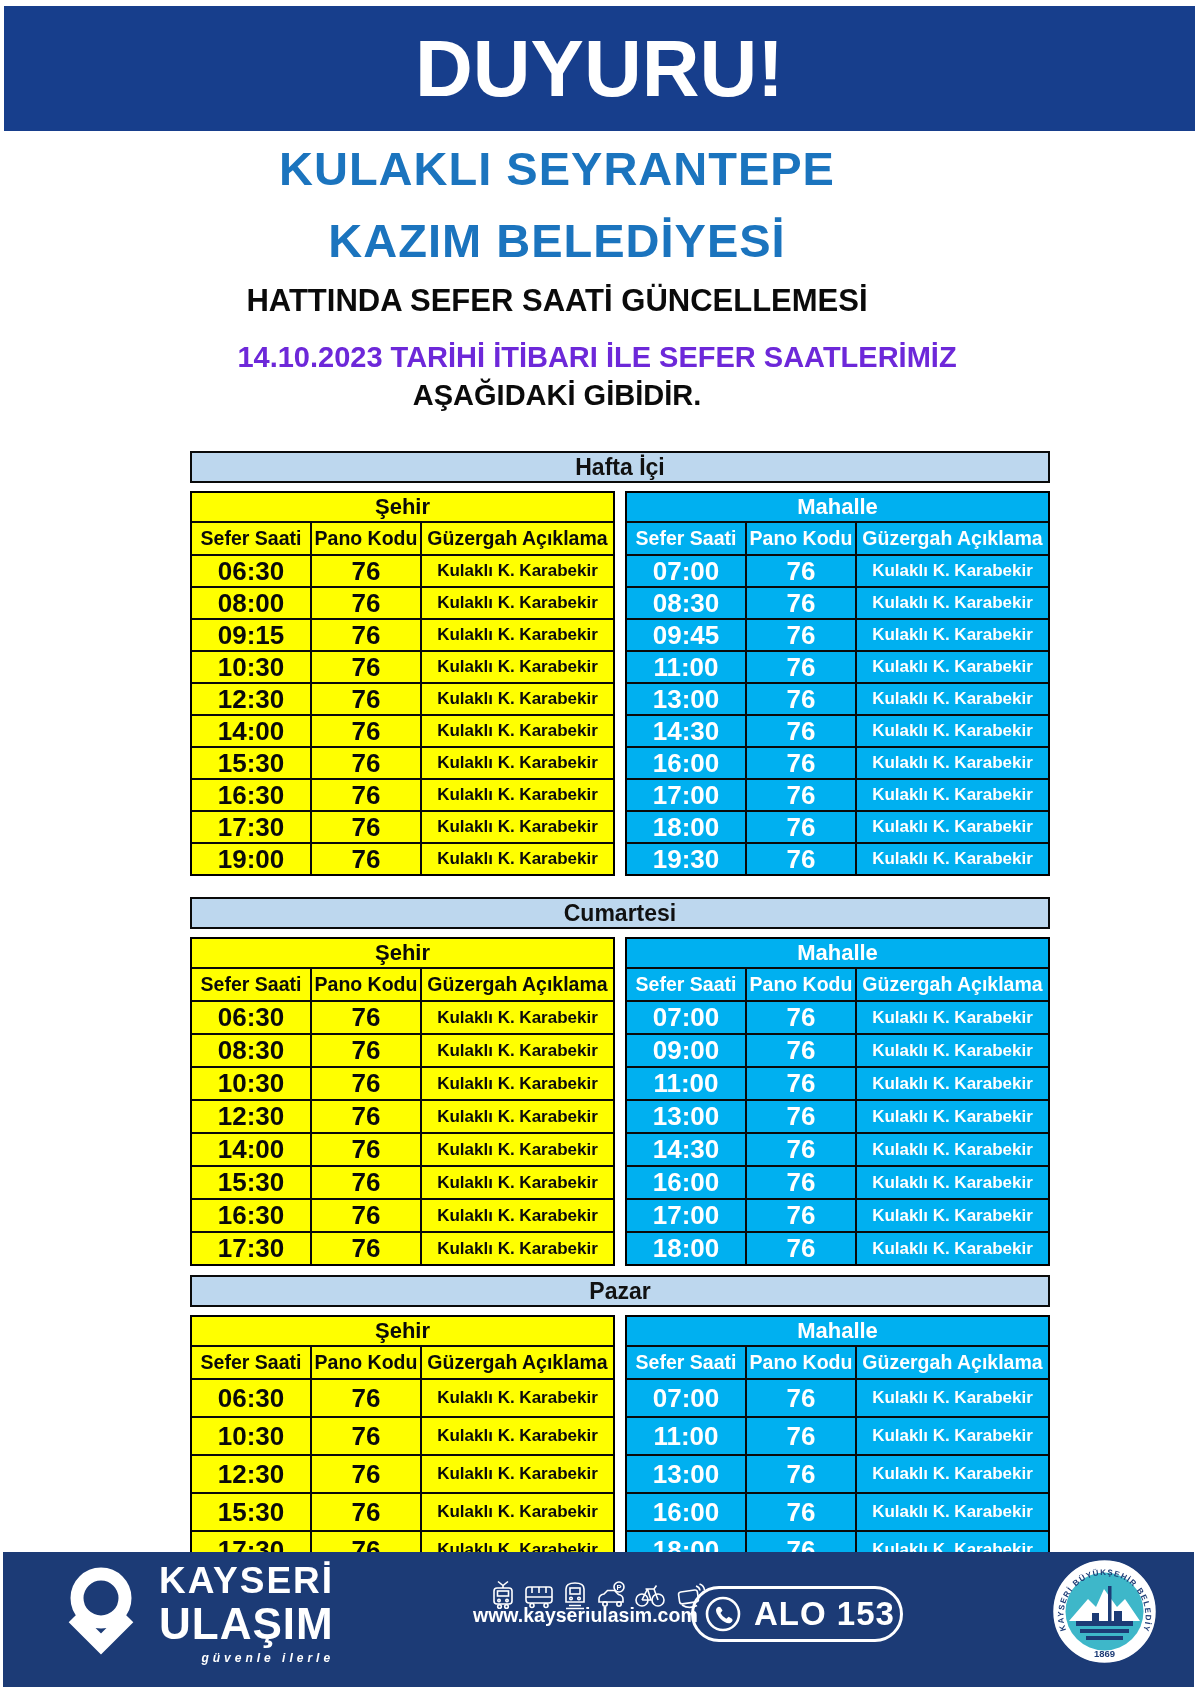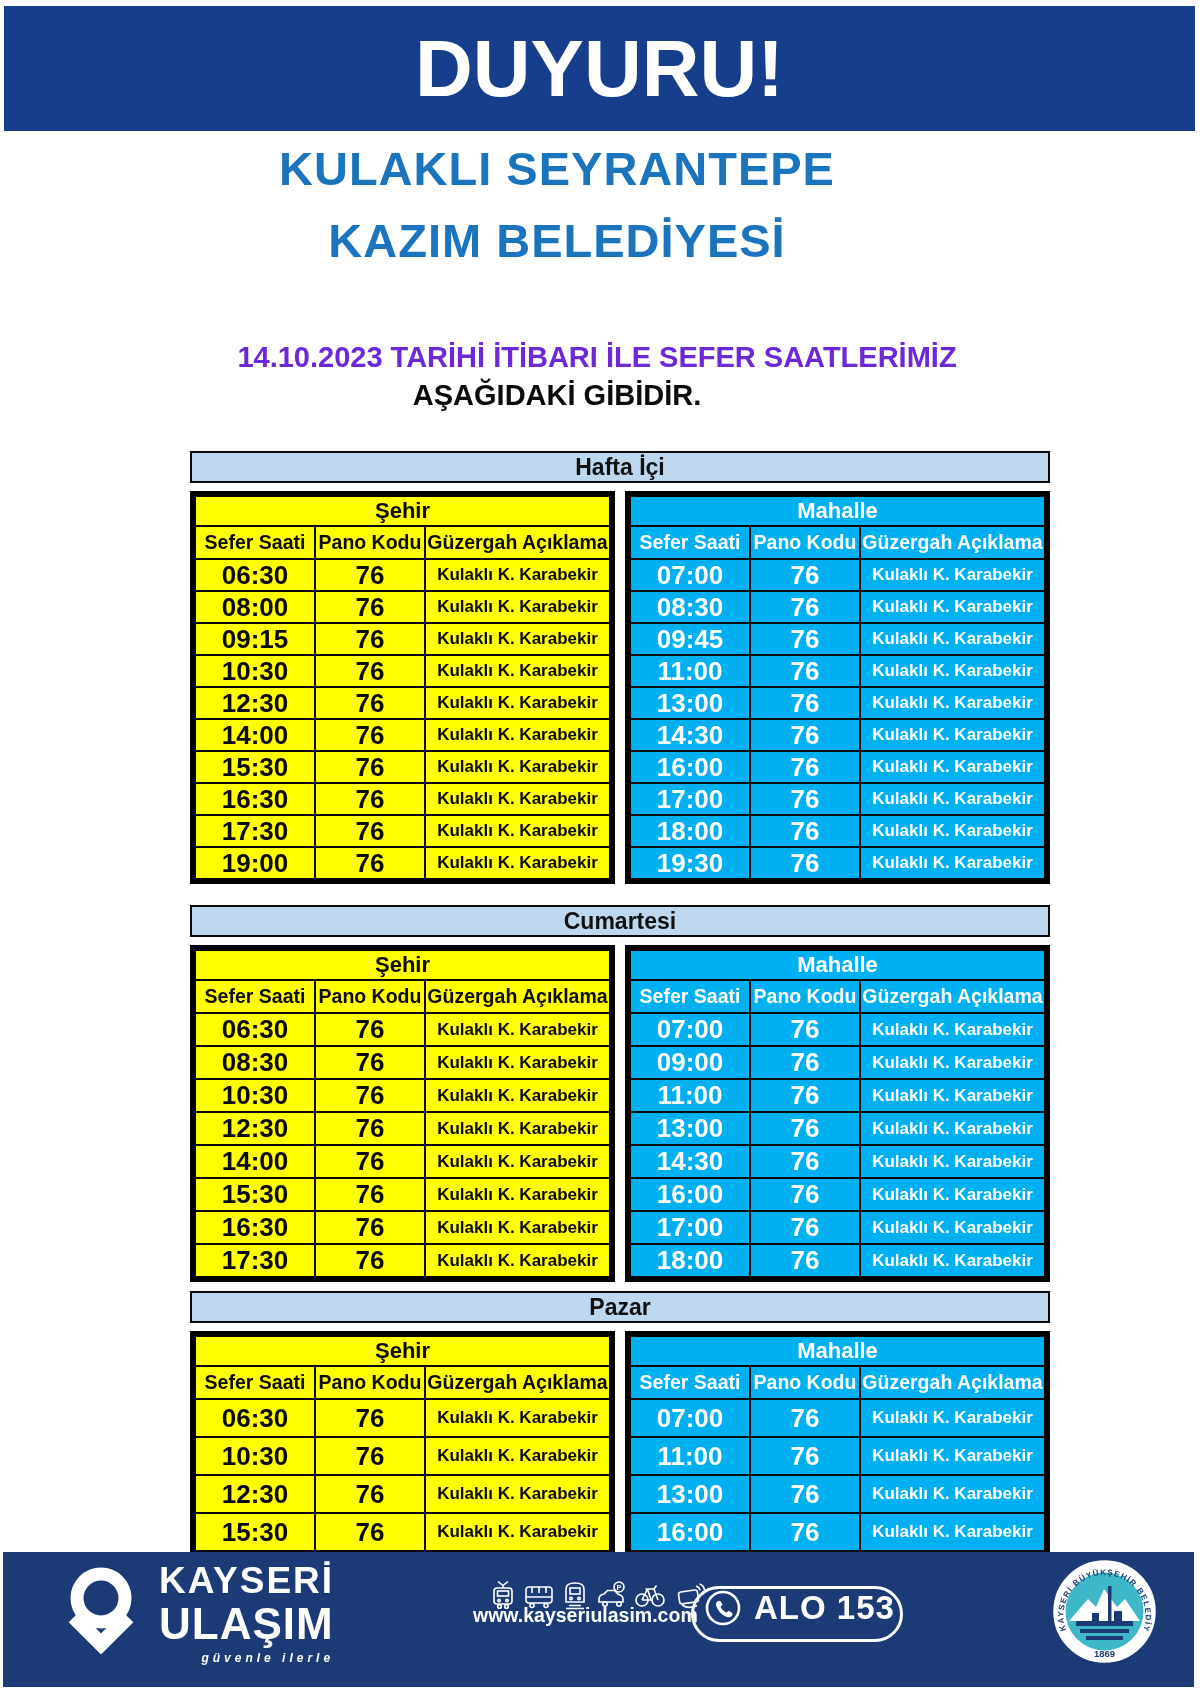--- a/index.html
+++ b/index.html
@@ -22,21 +22,21 @@
 
   
   #tables{position:absolute;top:451px;left:190px;width:860px;}
   .sched{--rowh:32px;}
   .sched-1{--rowh:33px;margin-top:21px;}
   .sched-2{--rowh:38px;margin-top:9px;}
   .day-band{height:32px;background:#BDD7EE;border:2px solid #0a0a0a;box-sizing:border-box;
             display:flex;align-items:center;justify-content:center;
             font-size:23px;font-weight:bold;color:#111;margin-bottom:8px;}
   .halves{display:flex;gap:10px;}
-  .half{flex:1;border:6px solid #000000;box-sizing:border-box;}
+  .half{flex:1;border:2px solid #000000;box-sizing:border-box;}
   .half-title{height:30px;display:flex;align-items:center;justify-content:center;
               font-size:22px;font-weight:bold;border-bottom:2px solid #0a0a0a;box-sizing:border-box;}
   .cols,.row{display:flex;}
   .cols{height:31px;}
   .row{height:var(--rowh);border-top:2px solid #0a0a0a;box-sizing:border-box;}
   .cell{display:flex;align-items:center;justify-content:center;font-weight:bold;box-sizing:border-box;}
   .cell + .cell{border-left:2px solid #0a0a0a;}
   .c0{width:118px;}
   .c1{width:110px;}
   .c2{flex:1;}
@@ -52,36 +52,37 @@
   .brand{position:absolute;left:156px;top:10px;color:#fff;line-height:1;}
   .brand .b1{font-size:37px;font-weight:900;letter-spacing:2px;}
   .brand .b2{font-size:44px;font-weight:900;letter-spacing:1px;margin-top:3px;}
   .brand .slogan{font-size:12px;font-style:italic;letter-spacing:4px;text-align:right;
                  margin-top:6px;font-weight:bold;}
   .transit{position:absolute;left:487px;top:28px;display:flex;gap:8px;align-items:flex-end;}
   .transit svg{display:block;}
   .site{position:absolute;left:470px;top:52px;width:215px;text-align:center;color:#fff;
         font-size:19.5px;font-weight:bold;}
   .alo-pill{position:absolute;left:688px;top:34px;width:212px;height:56px;border:3px solid #fff;
-            border-radius:31px;box-sizing:border-box;display:flex;
+            border-radius:31px;box-sizing:border-box;display:flex;align-items:center;
             padding-left:10px;gap:12px;color:#fff;}
   .alo-pill .alo-text{font-size:33px;font-weight:900;letter-spacing:1px;}
   .seal{position:absolute;left:1048px;top:6px;width:107px;height:107px;}
 </style>
 </head>
 <body>
 
 <div class="page">
 
   <div class="header-bar">
     <span class="duyuru">DUYURU!</span>
   </div>
 
   <div class="tline route-line l1">KULAKLI SEYRANTEPE</div>
   <div class="tline route-line l2">KAZIM BELEDİYESİ</div>
+  <div class="tline sub1">HATTINDA SEFER SAATİ GÜNCELLEMESİ</div>
   <div class="tline sub2">14.10.2023 TARİHİ İTİBARI İLE SEFER SAATLERİMİZ</div>
   <div class="tline sub3">AŞAĞIDAKİ GİBİDİR.</div>
 
   <div id="tables">
       <section class="sched sched-0">
         <div class="day-band">Hafta İçi</div>
         <div class="halves">
           <div class="half sehir">
             <div class="half-title">Şehir</div>
             <div class="cols">

